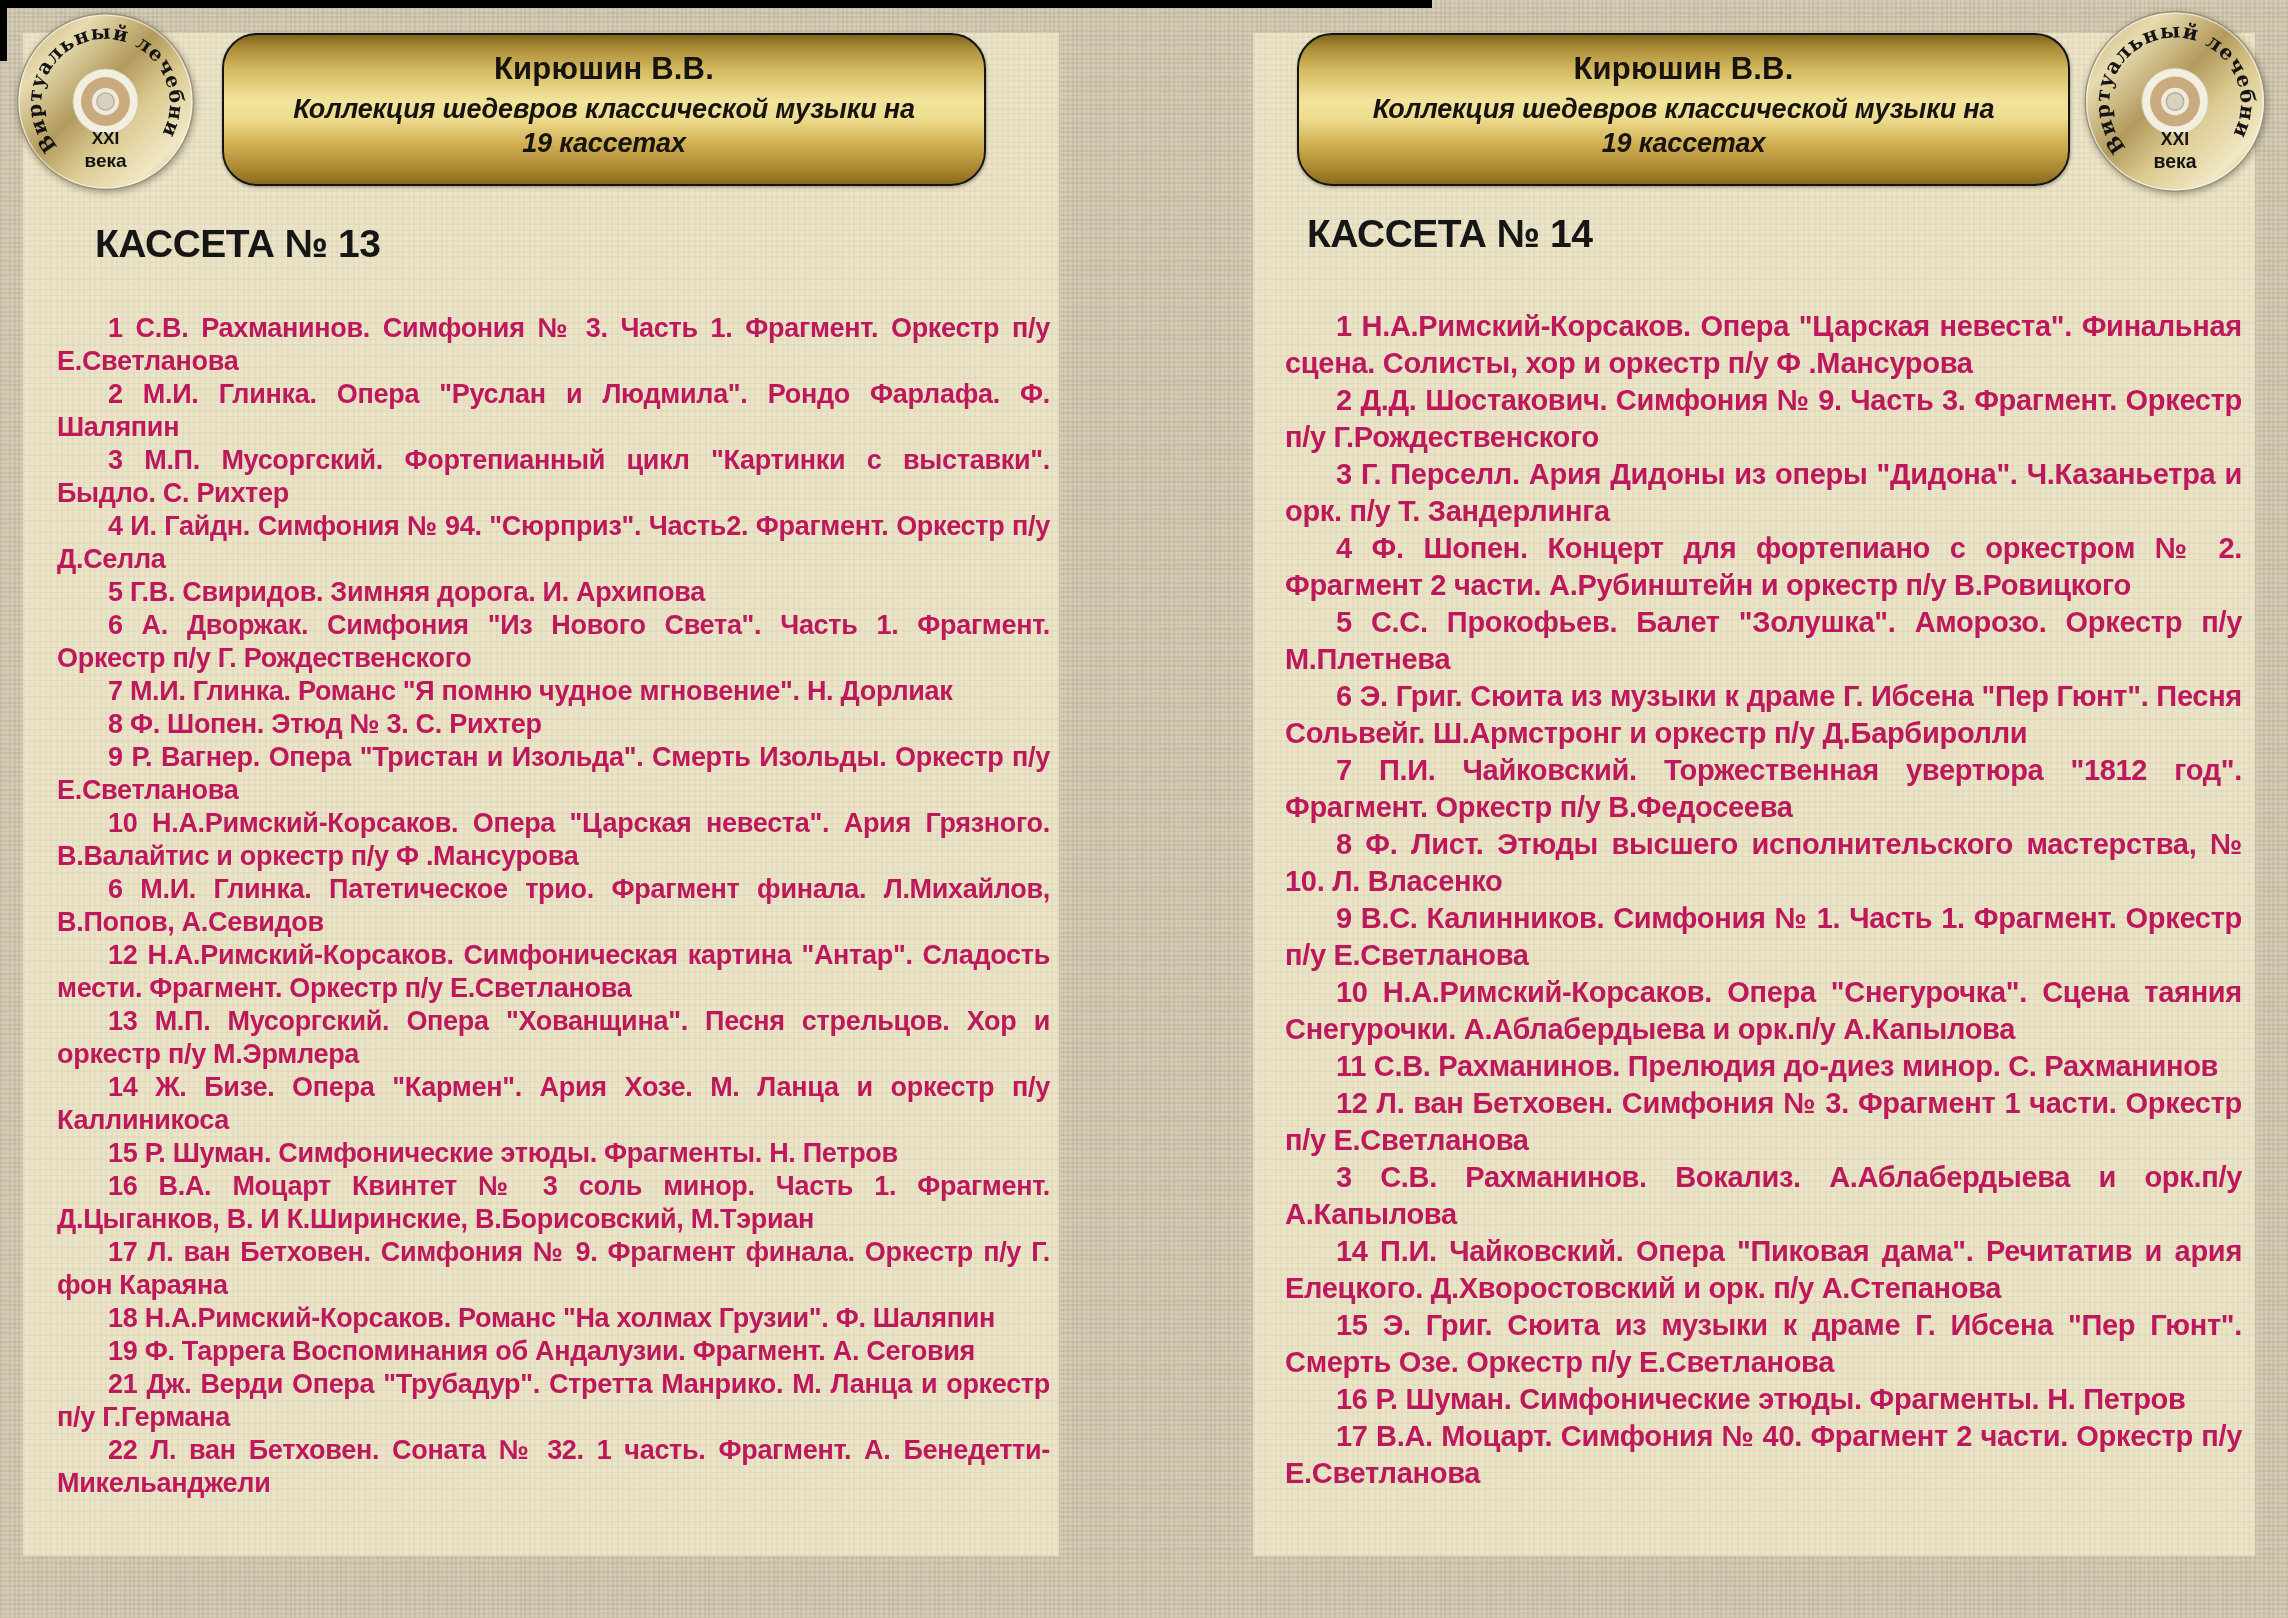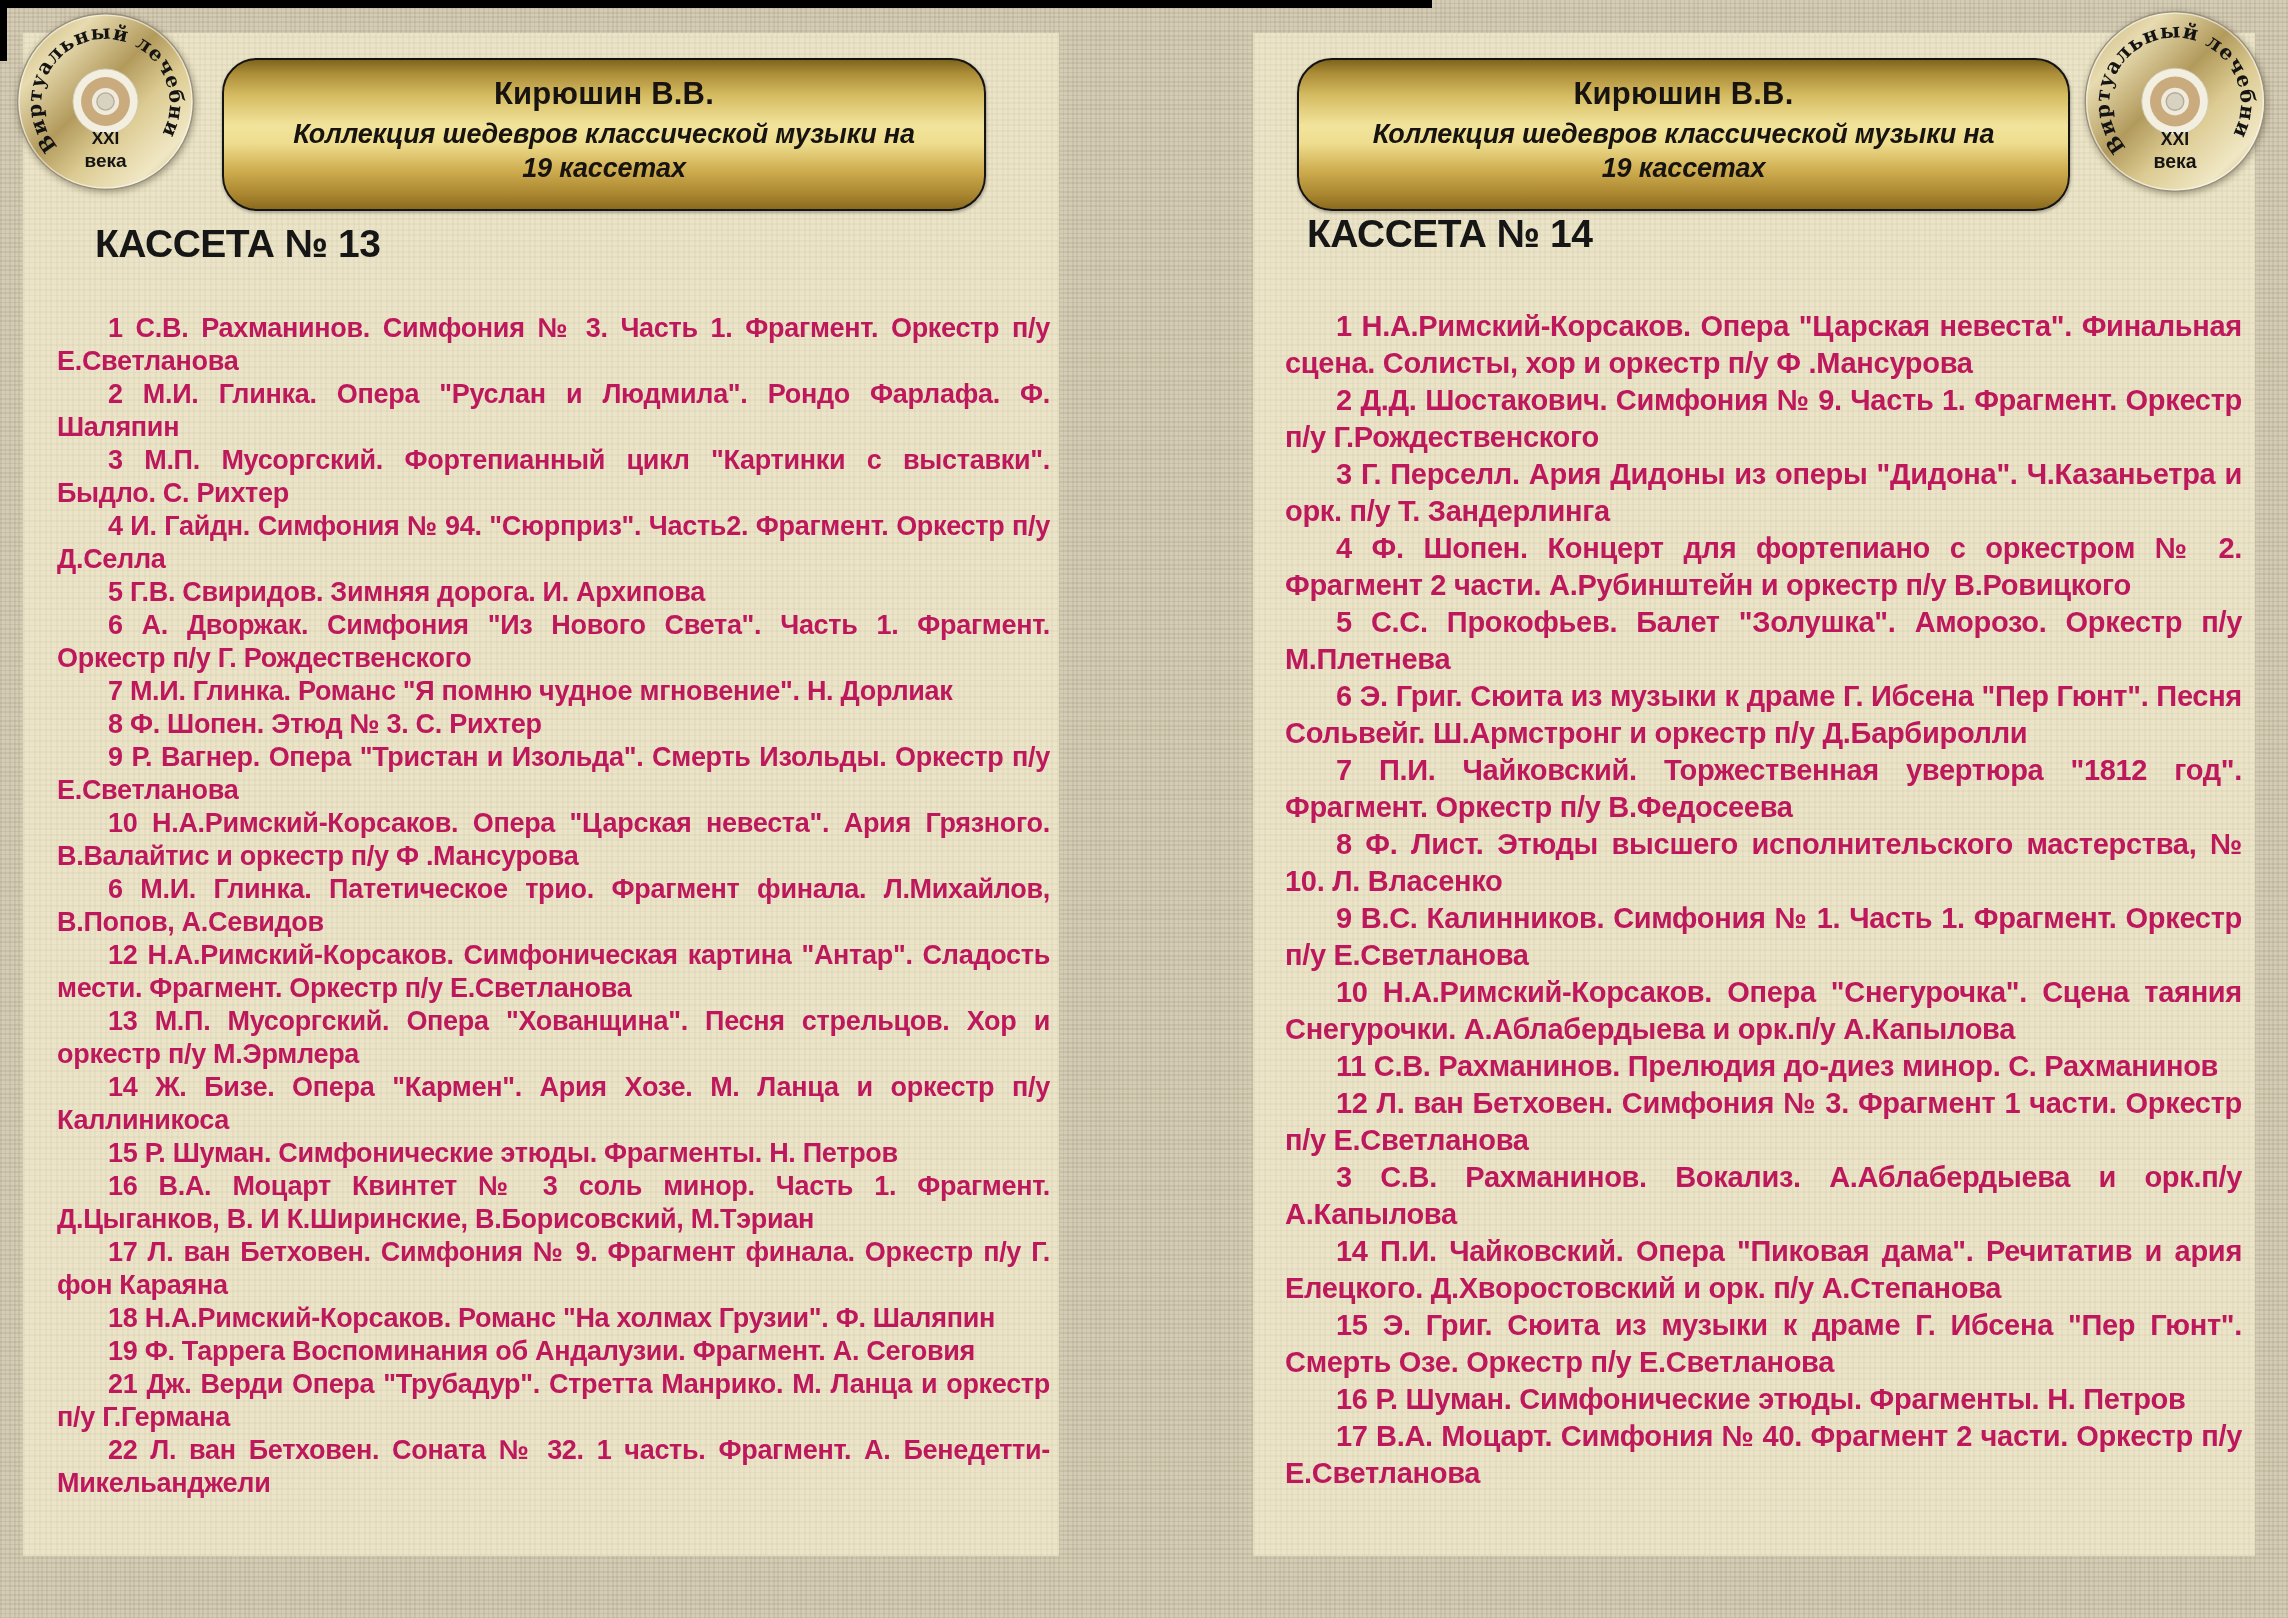--- a/index.html
+++ b/index.html
@@ -40,21 +40,20 @@
     position: absolute; top: 33px; height: 153px;
     box-sizing: border-box;
     border: 2.8px solid #141414;
     border-radius: 35px;
     background: linear-gradient(180deg,
       #7e651c 0%, #ac8d38 9%, #d5bc62 24%, #f2e49c 44%,
       #eedd8e 56%, #cfad50 74%, #aa8730 90%, #8a6a1e 100%);
     box-shadow: 0.9px 1.8px 2.8px rgba(0,0,0,0.25);
     text-align: center;
     color: #171310;
-    margin-top: 25px;
   }
   .gold-box.left  { left: 222px;  width: 764px; }
   .gold-box.right { left: 1297px; width: 773px; }
 
   .box-author {
     margin-top: 15.7px;
     font-size: 31px;
     font-weight: bold;
     letter-spacing: 0.2px;
   }
@@ -193,21 +192,21 @@
     <p>15 Р. Шуман. Симфонические этюды. Фрагменты. Н. Петров</p>
     <p>16 В.А. Моцарт Квинтет № 3 соль минор. Часть 1. Фрагмент. Д.Цыганков, В. И К.Ширинские, В.Борисовский, М.Тэриан</p>
     <p>17 Л. ван Бетховен. Симфония № 9. Фрагмент финала. Оркестр п/у Г. фон Караяна</p>
     <p>18 Н.А.Римский-Корсаков. Романс "На холмах Грузии". Ф. Шаляпин</p>
     <p>19 Ф. Таррега Воспоминания об Андалузии. Фрагмент. А. Сеговия</p>
     <p>21 Дж. Верди Опера "Трубадур". Стретта Манрико. М. Ланца и оркестр п/у Г.Германа</p>
     <p>22 Л. ван Бетховен. Соната № 32. 1 часть. Фрагмент. А. Бенедетти-Микельанджели</p>
   </div>
 <div class="tracklist right">
     <p>1 Н.А.Римский-Корсаков. Опера "Царская невеста". Финальная сцена. Солисты, хор и оркестр п/у Ф .Мансурова</p>
-    <p>2 Д.Д. Шостакович. Симфония № 9. Часть 1. Фрагмент. Оркестр п/у Г.Рождественского</p>
+    <p>2 Д.Д. Шостакович. Симфония № 9. Часть 3. Фрагмент. Оркестр п/у Г.Рождественского</p>
     <p>3 Г. Перселл. Ария Дидоны из оперы "Дидона". Ч.Казаньетра и орк. п/у Т. Зандерлинга</p>
     <p>4 Ф. Шопен. Концерт для фортепиано с оркестром № 2. Фрагмент 2 части. А.Рубинштейн и оркестр п/у В.Ровицкого</p>
     <p>5 С.С. Прокофьев. Балет "Золушка". Аморозо. Оркестр п/у М.Плетнева</p>
     <p>6 Э. Григ. Сюита из музыки к драме Г. Ибсена "Пер Гюнт". Песня Сольвейг. Ш.Армстронг и оркестр п/у Д.Барбиролли</p>
     <p>7 П.И. Чайковский. Торжественная увертюра "1812 год". Фрагмент. Оркестр п/у В.Федосеева</p>
     <p>8 Ф. Лист. Этюды высшего исполнительского мастерства, № 10. Л. Власенко</p>
     <p>9 В.С. Калинников. Симфония № 1. Часть 1. Фрагмент. Оркестр п/у Е.Светланова</p>
     <p>10 Н.А.Римский-Корсаков. Опера "Снегурочка". Сцена таяния Снегурочки. А.Аблабердыева и орк.п/у А.Капылова</p>
     <p>11 С.В. Рахманинов. Прелюдия до-диез минор. С. Рахманинов</p>
     <p>12 Л. ван Бетховен. Симфония № 3. Фрагмент 1 части. Оркестр п/у Е.Светланова</p>

